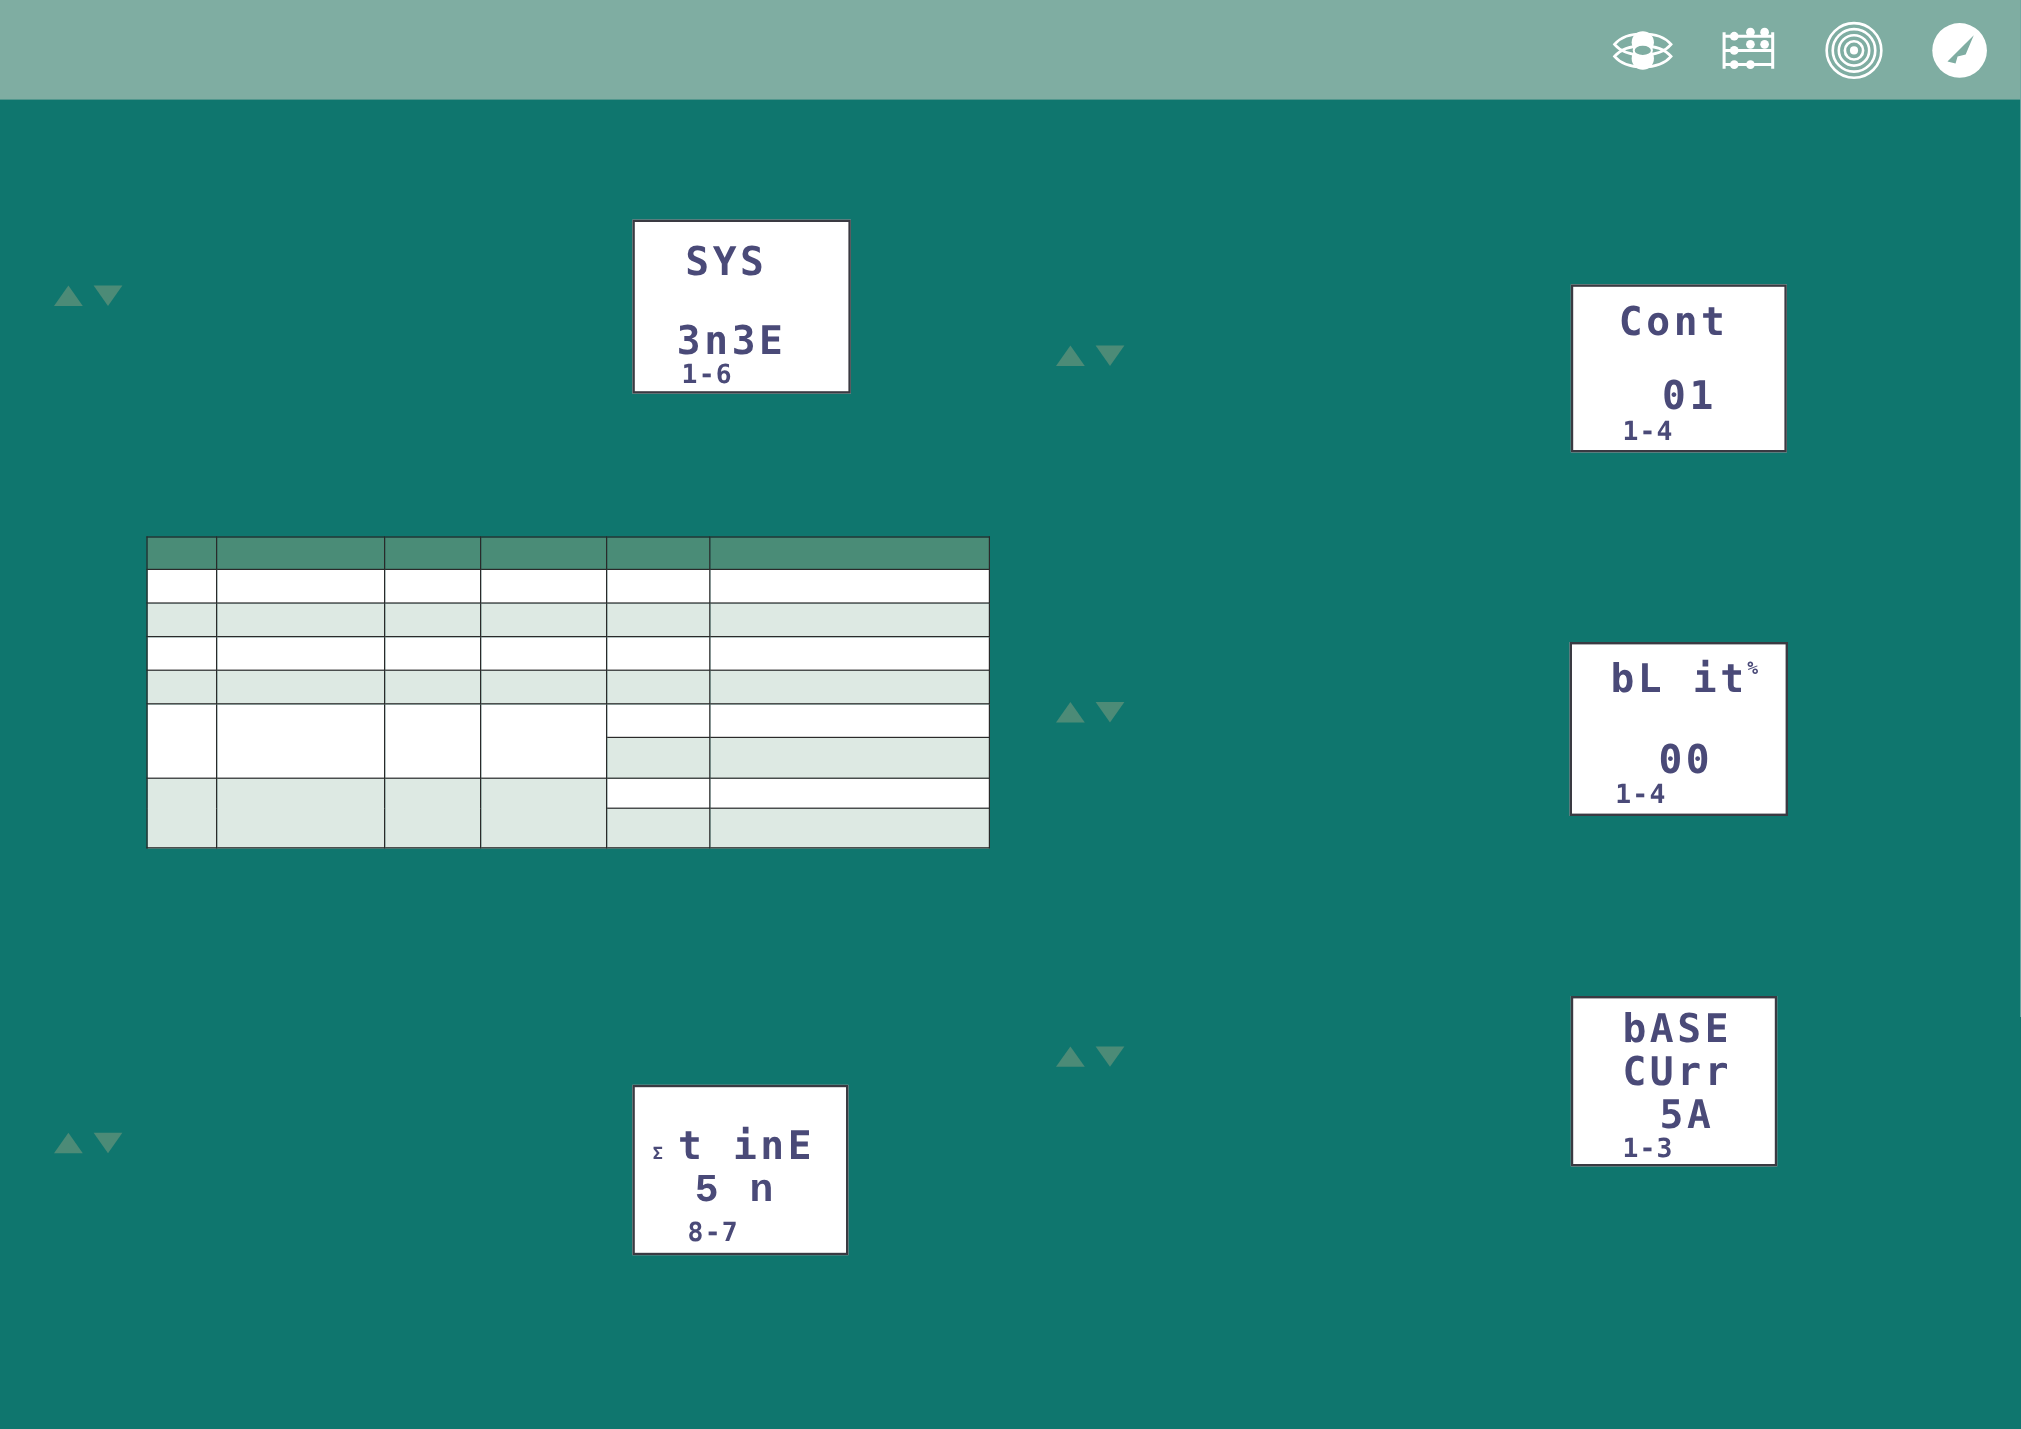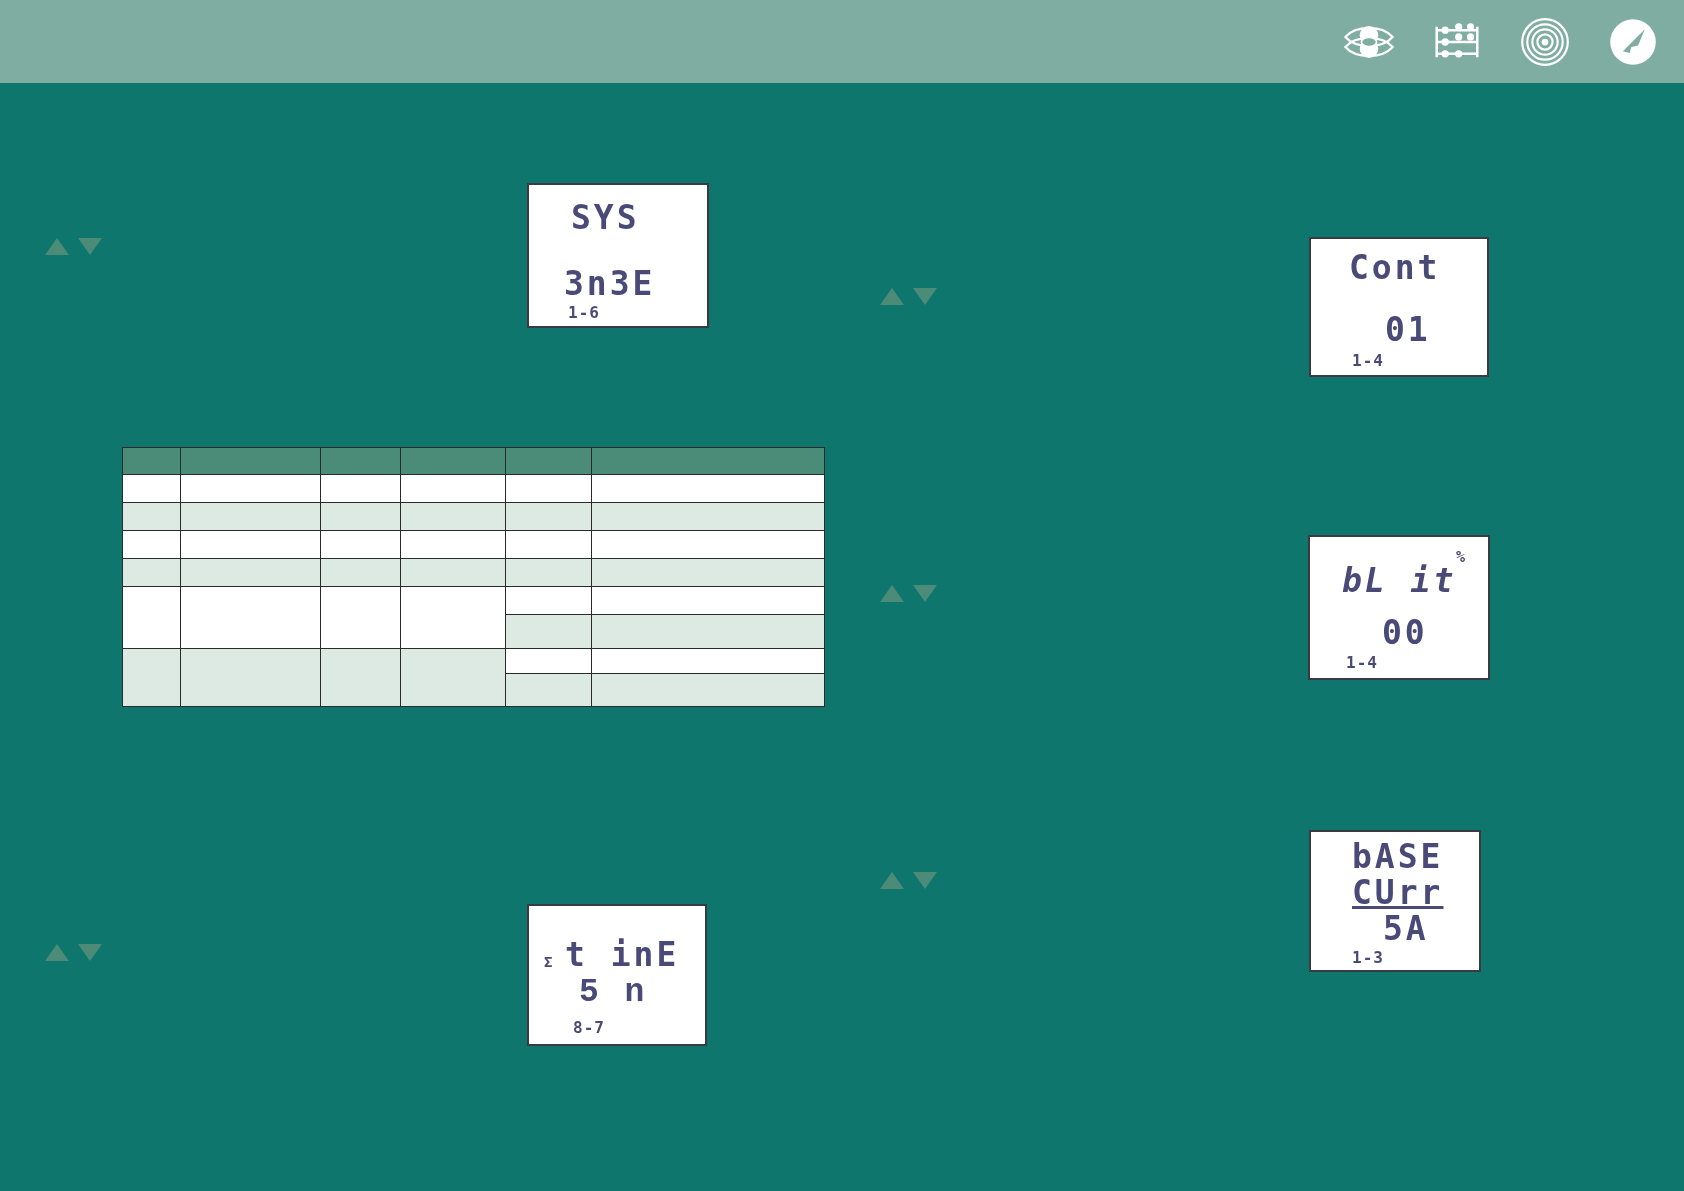--- a/index.html
+++ b/index.html
@@ -88,21 +88,21 @@
     font-weight: 700;
     white-space: pre;
   }
   .seg-main {
     position: absolute;
     font-size: 33px;
     line-height: 38px;
   }
   .seg-small {
     position: absolute;
-    font-size: 16px;
+    font-size: 22px;
     line-height: 20px;
     letter-spacing: 1px;
     font-weight: 700;
   }
   .seg-unit {
     position: absolute;
     font-size: 15px;
     line-height: 16px;
     letter-spacing: 0;
     font-weight: 700;
@@ -225,31 +225,31 @@
   <div class="lcd" style="left:1309px; top:237px; width:180px; height:140px;">
     <div class="lcd-inner">
       <span class="seg seg-main" style="left:38px; top:10px;">Cont</span>
       <span class="seg seg-main" style="left:74px; top:72px;">01</span>
       <span class="seg seg-small" style="left:41px; top:112px;">1-4</span>
     </div>
   </div>
 
   <div class="lcd" style="left:1308px; top:535px; width:182px; height:145px;">
     <div class="lcd-inner">
-      <span class="seg seg-main" style="left:32px; top:25px;font-style:italic;">bL it</span>
+      <span class="seg seg-main" style="left:32px; top:10px;">bL it</span>
       <span class="seg seg-unit" style="left:146px; top:12px;">%</span>
       <span class="seg seg-main" style="left:72px; top:77px;">00</span>
       <span class="seg seg-small" style="left:36px; top:116px;">1-4</span>
     </div>
   </div>
 
   <div class="lcd" style="left:1309px; top:830px; width:172px; height:142px;">
     <div class="lcd-inner">
       <span class="seg seg-main" style="left:41px; top:6px;">bASE</span>
-      <span class="seg seg-main" style="left:41px; top:42px;text-decoration:underline;">CUrr</span>
+      <span class="seg seg-main" style="left:41px; top:42px;">CUrr</span>
       <span class="seg seg-main" style="left:72px; top:78px;">5A</span>
       <span class="seg seg-small" style="left:41px; top:116px;">1-3</span>
     </div>
   </div>
 
   <div class="lcd" style="left:527px; top:904px; width:180px; height:142px;">
     <div class="lcd-inner">
       <span class="seg seg-sigma" style="left:15px; top:49px;">Σ</span>
       <span class="seg seg-main" style="left:36px; top:30px;">t inE</span>
       <span class="seg seg-main" style="left:50px; top:68px;font-family:Liberation Mono, monospace;">5 n</span>

